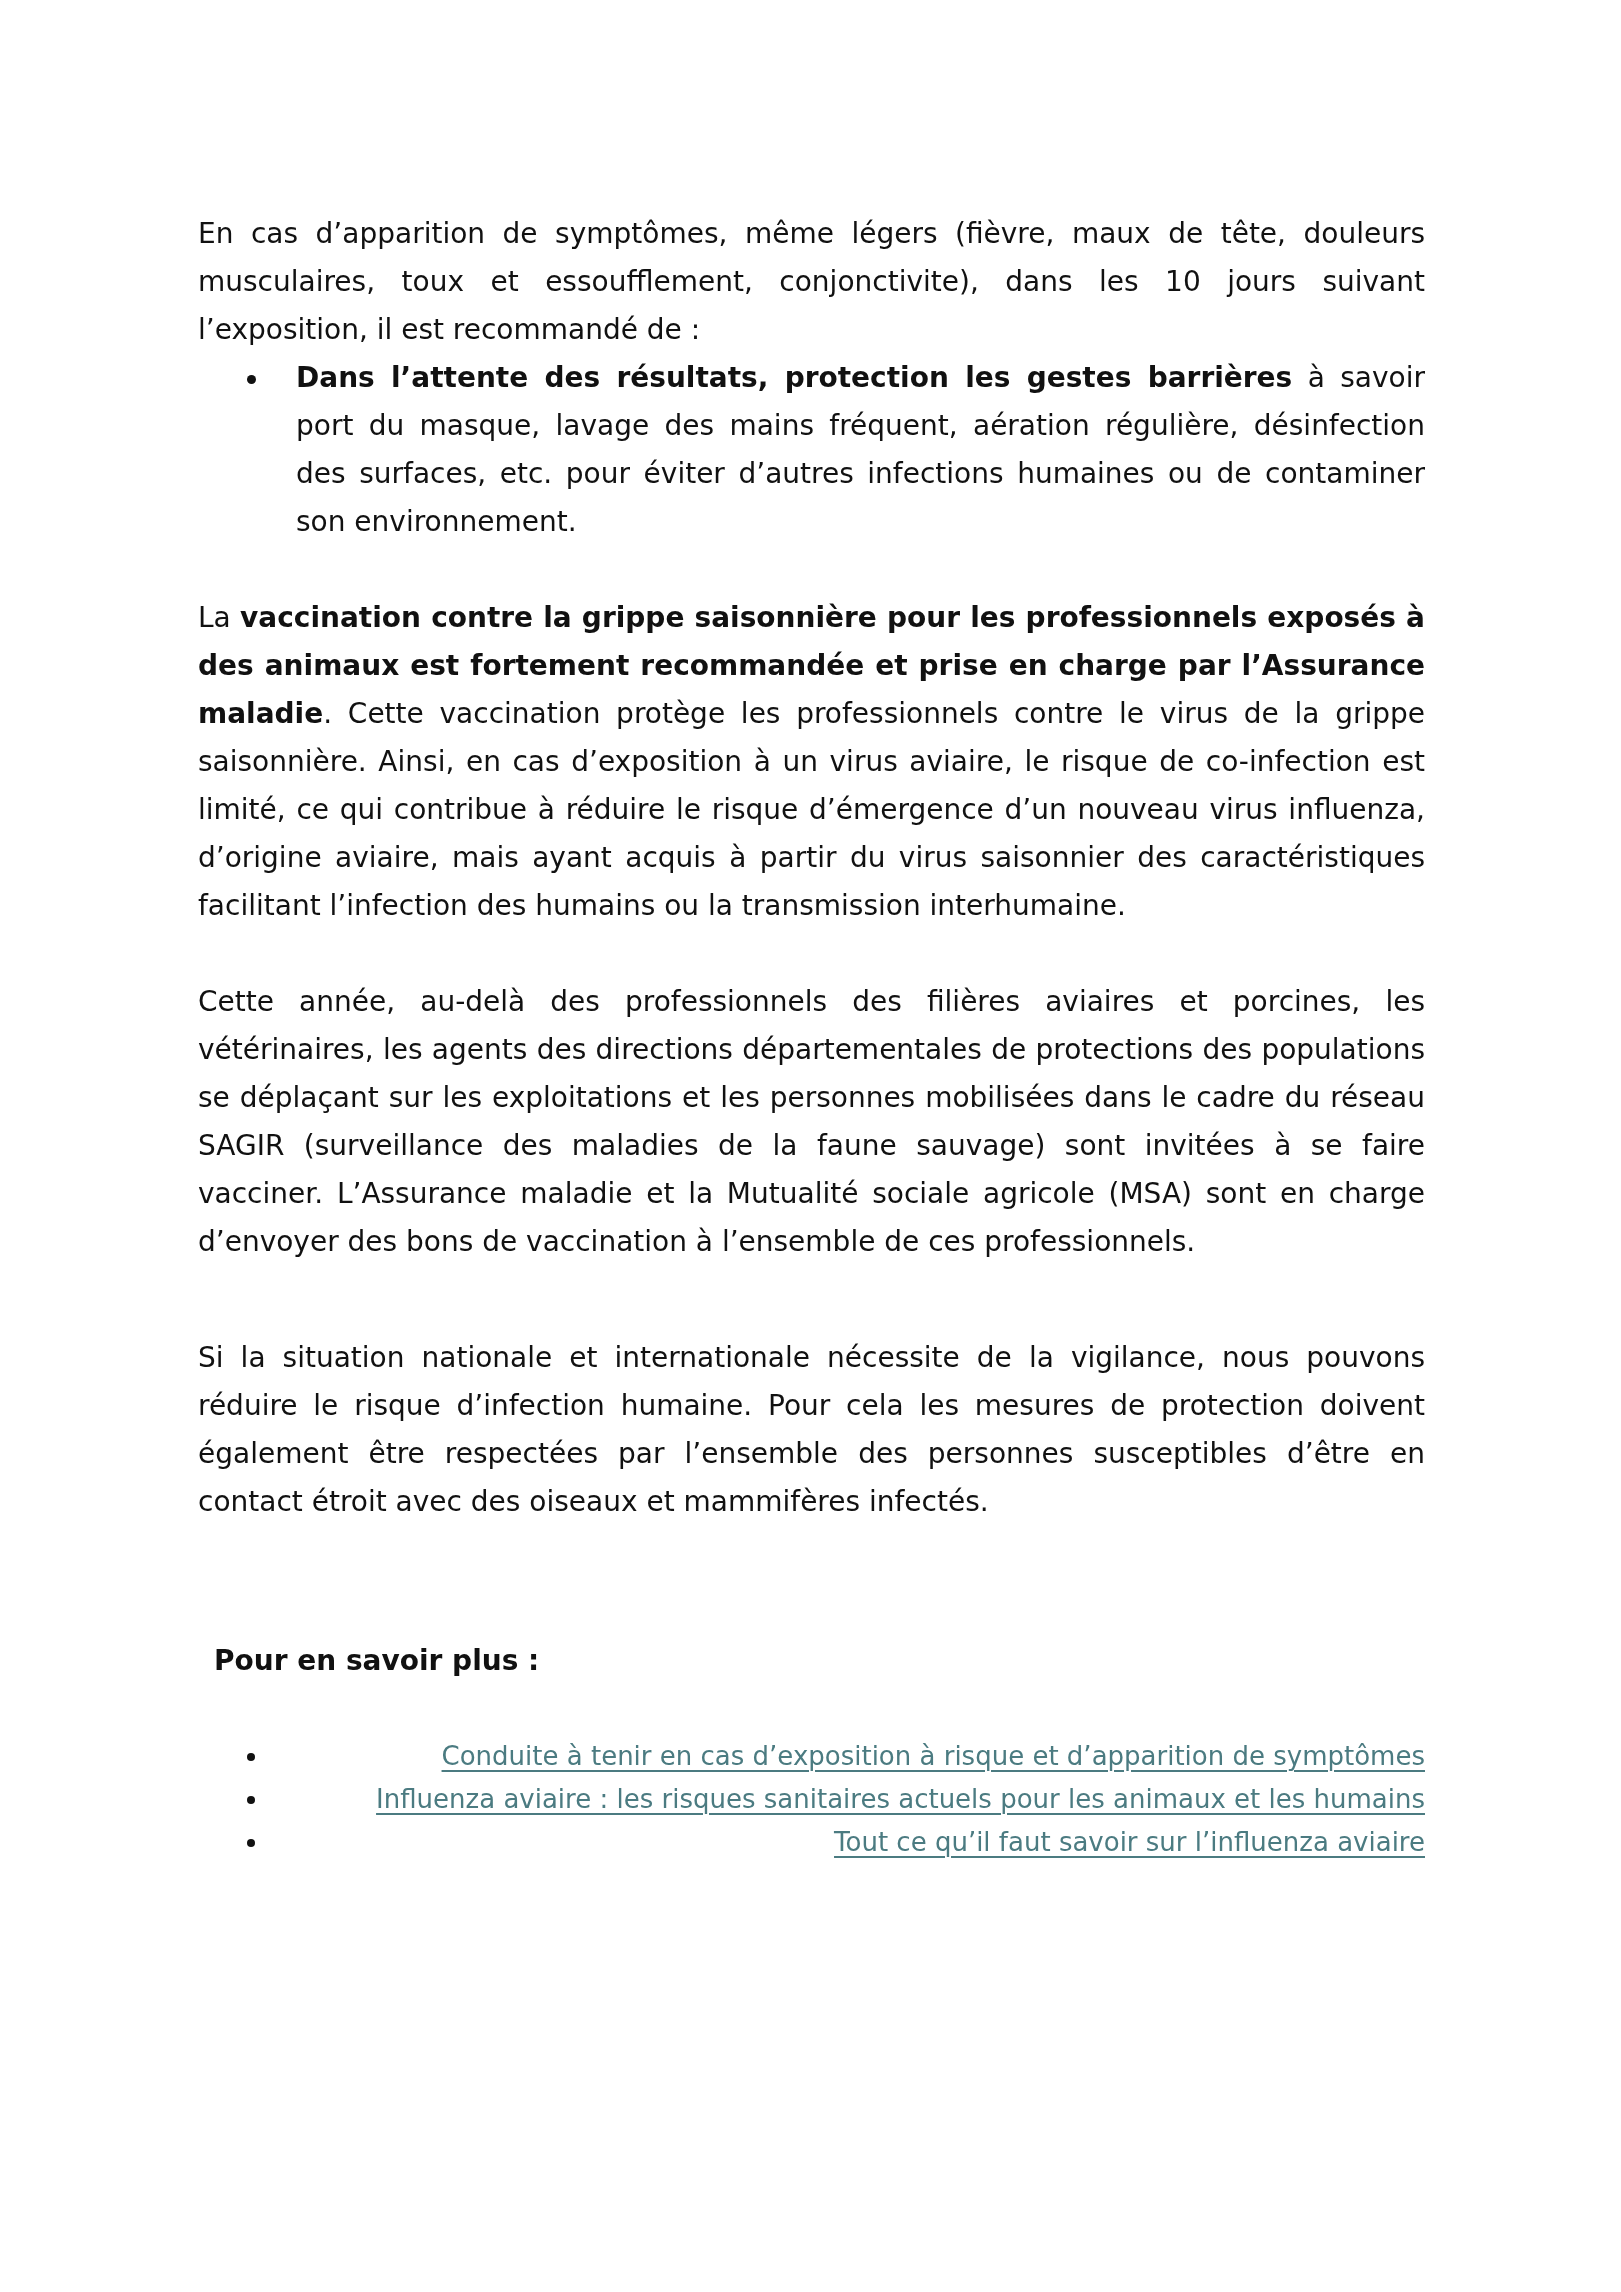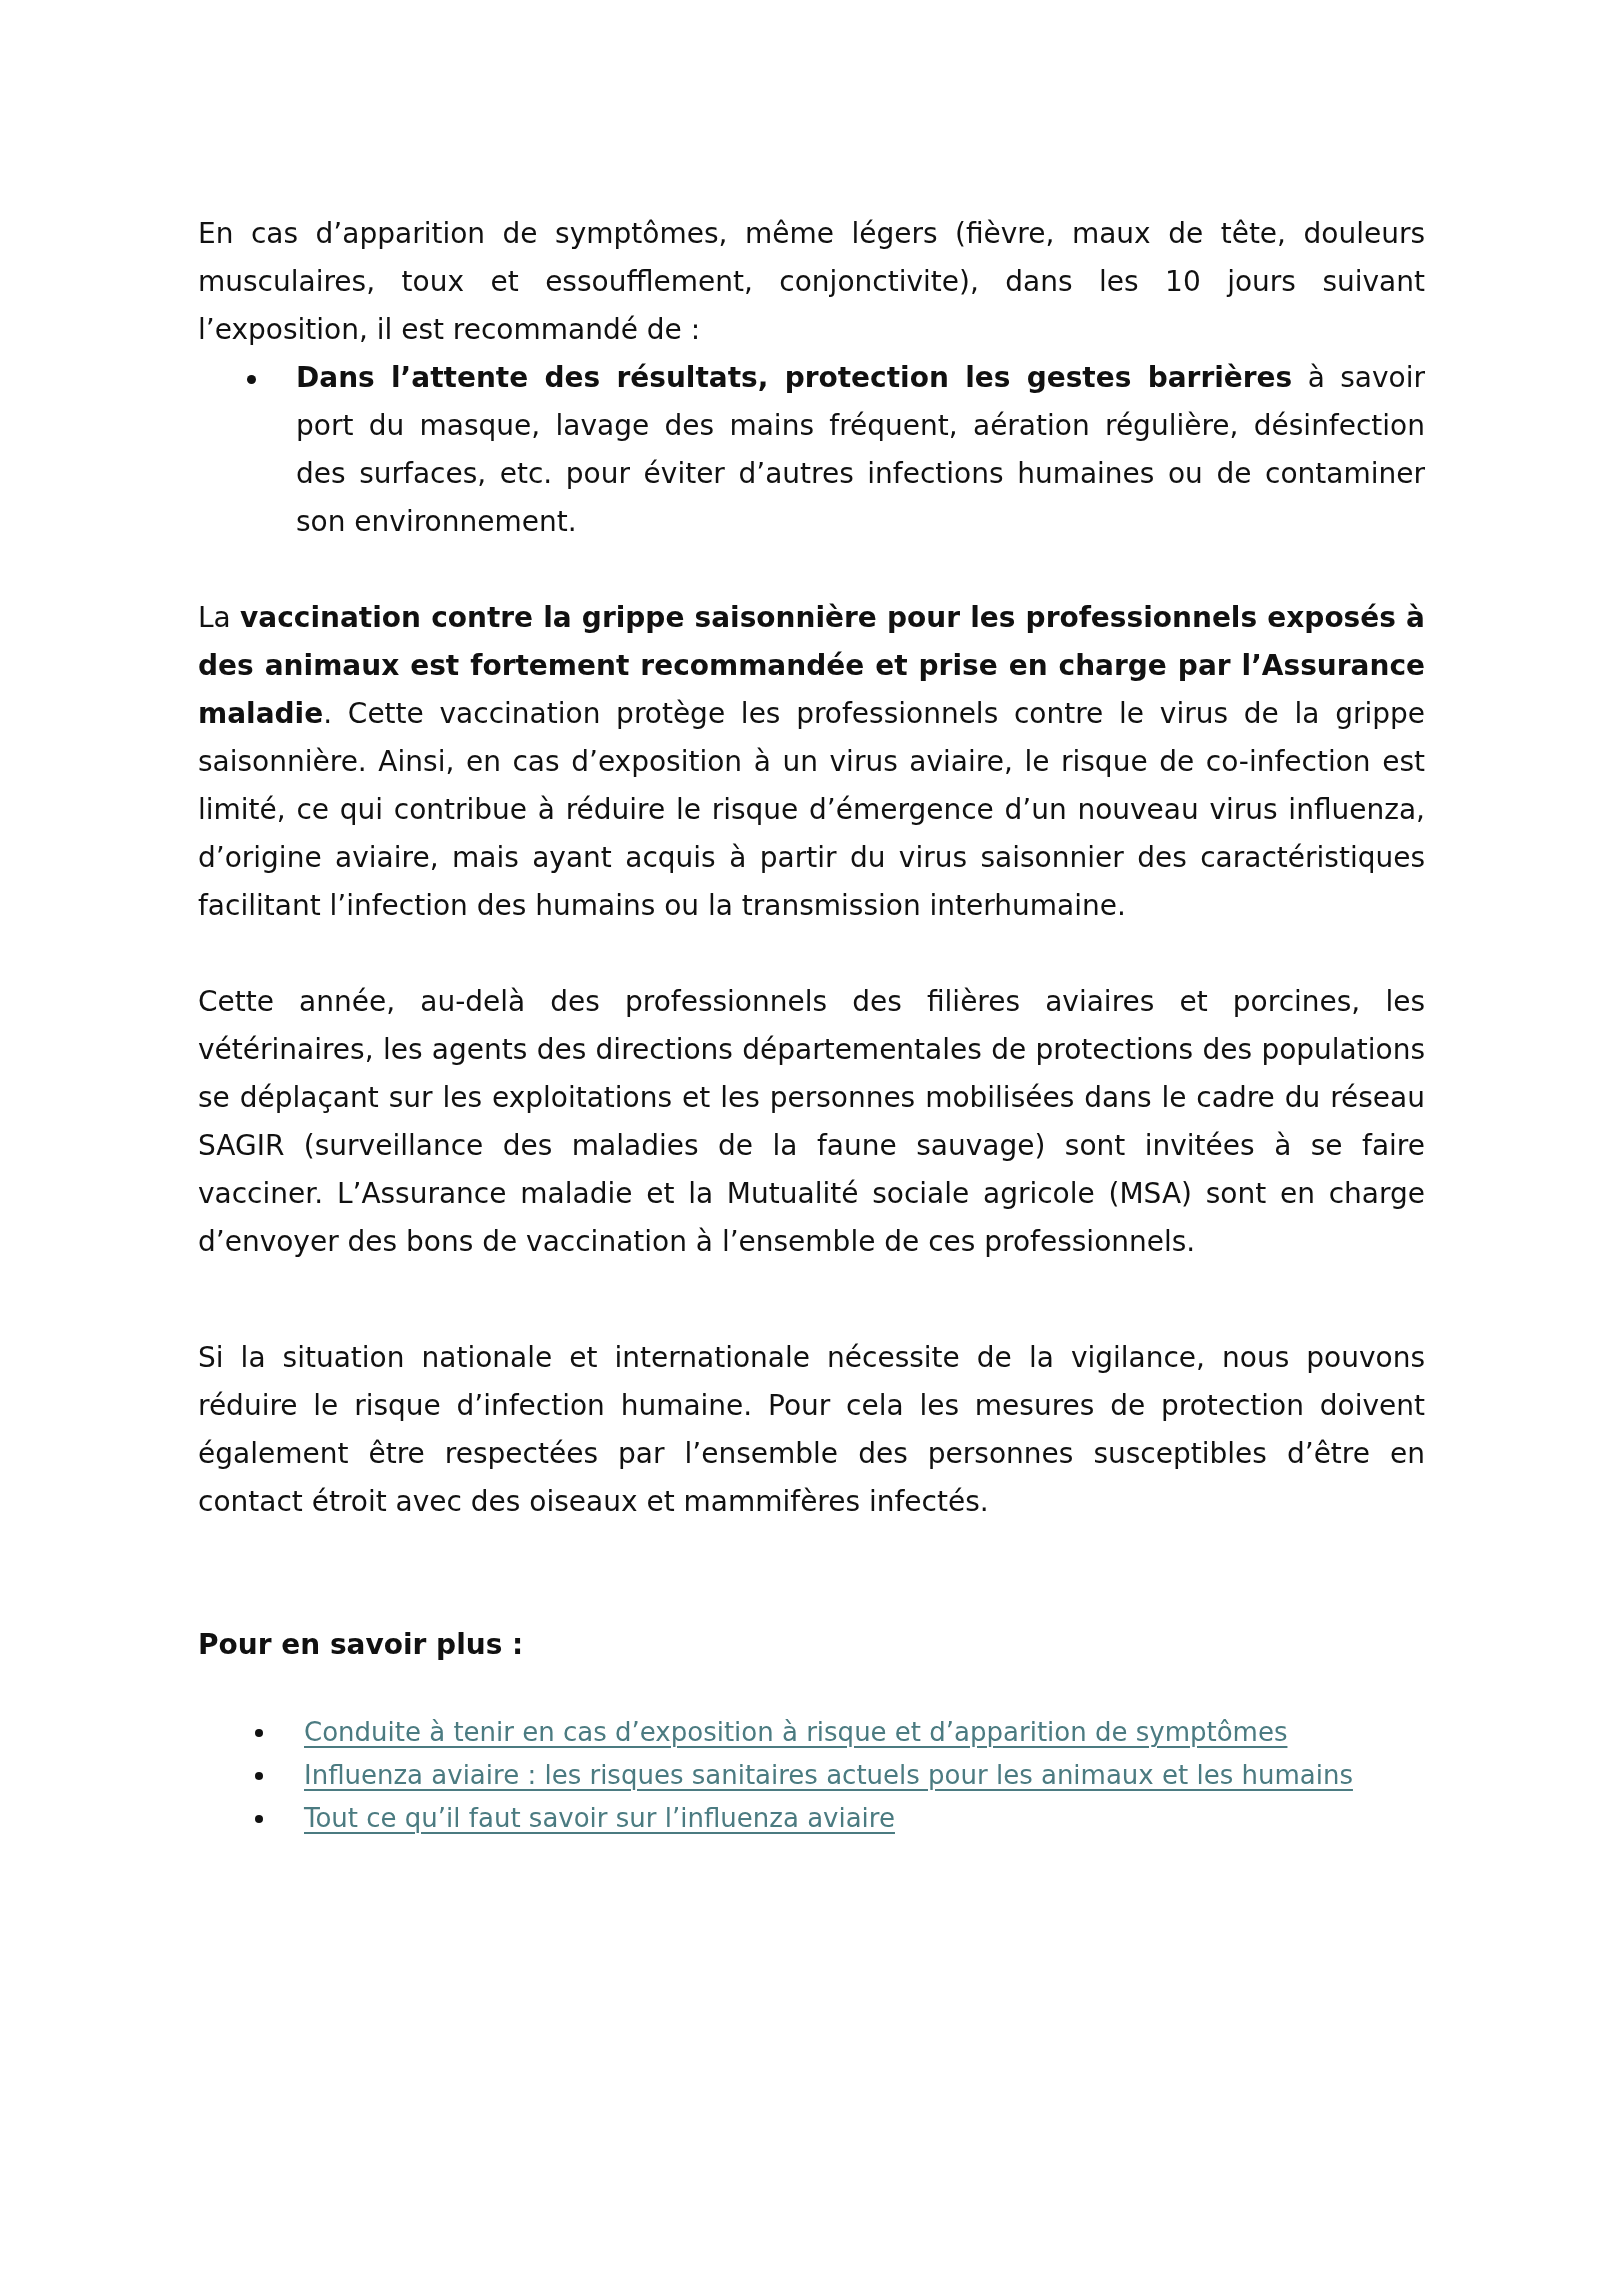--- a/index.html
+++ b/index.html
@@ -12,22 +12,22 @@
     .p { margin: 0; text-align: justify; text-align-last: left; }
     .p b { font-weight: bold; }
     .gap1 { height: 48px; }
     .gap-small { height: 19.7px; }
     ul.bullets { list-style: none; margin: 0; padding: 0; }
     ul.bullets li { position: relative; padding-left: 98px; text-align: justify; }
     ul.bullets li::before {
       content: ""; position: absolute; left: 49px; top: 20.6px;
       width: 9px; height: 9px; border-radius: 50%; background: #111;
     }
-    .more-title { font-weight: bold; margin: 0; }
-    ul.links { list-style: none; margin: 8px; padding: 0; }
+    .more-title { font-weight: bold; margin: 16px; }
+    ul.links { list-style: none; margin: 0; padding: 0; text-align: right; }
     ul.links li { position: relative; padding-left: 98px; font-size: 26px; line-height: 43px; }
     ul.links li::before {
       content: ""; position: absolute; left: 49px; top: 18px;
       width: 8px; height: 8px; border-radius: 50%; background: #111;
     }
     ul.links a { color: #4b7b81; text-decoration: underline; text-decoration-thickness: 1.8px; text-underline-offset: 4.5px; }
   </style>
 </head>
 <body>
 

